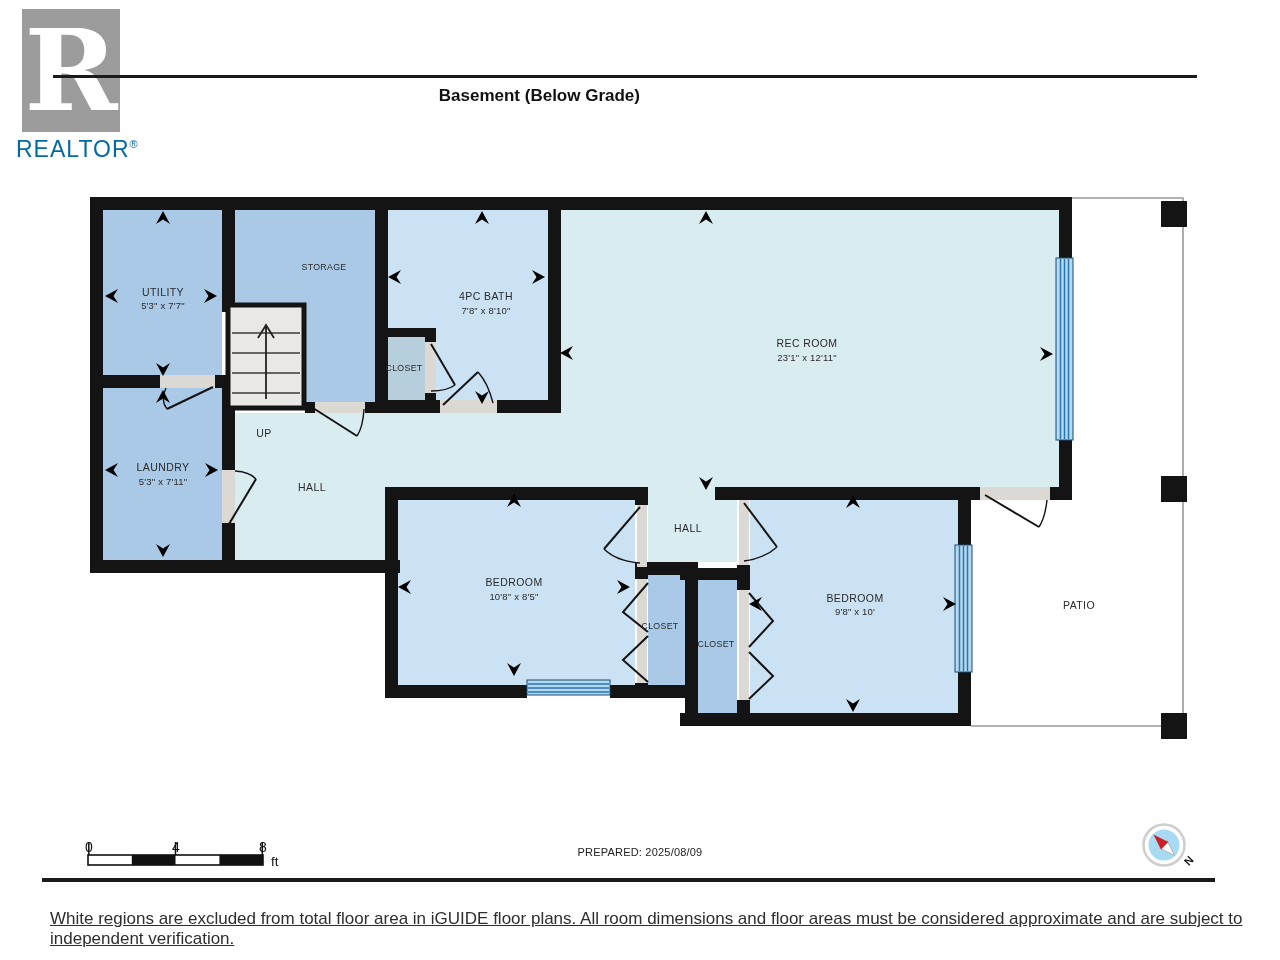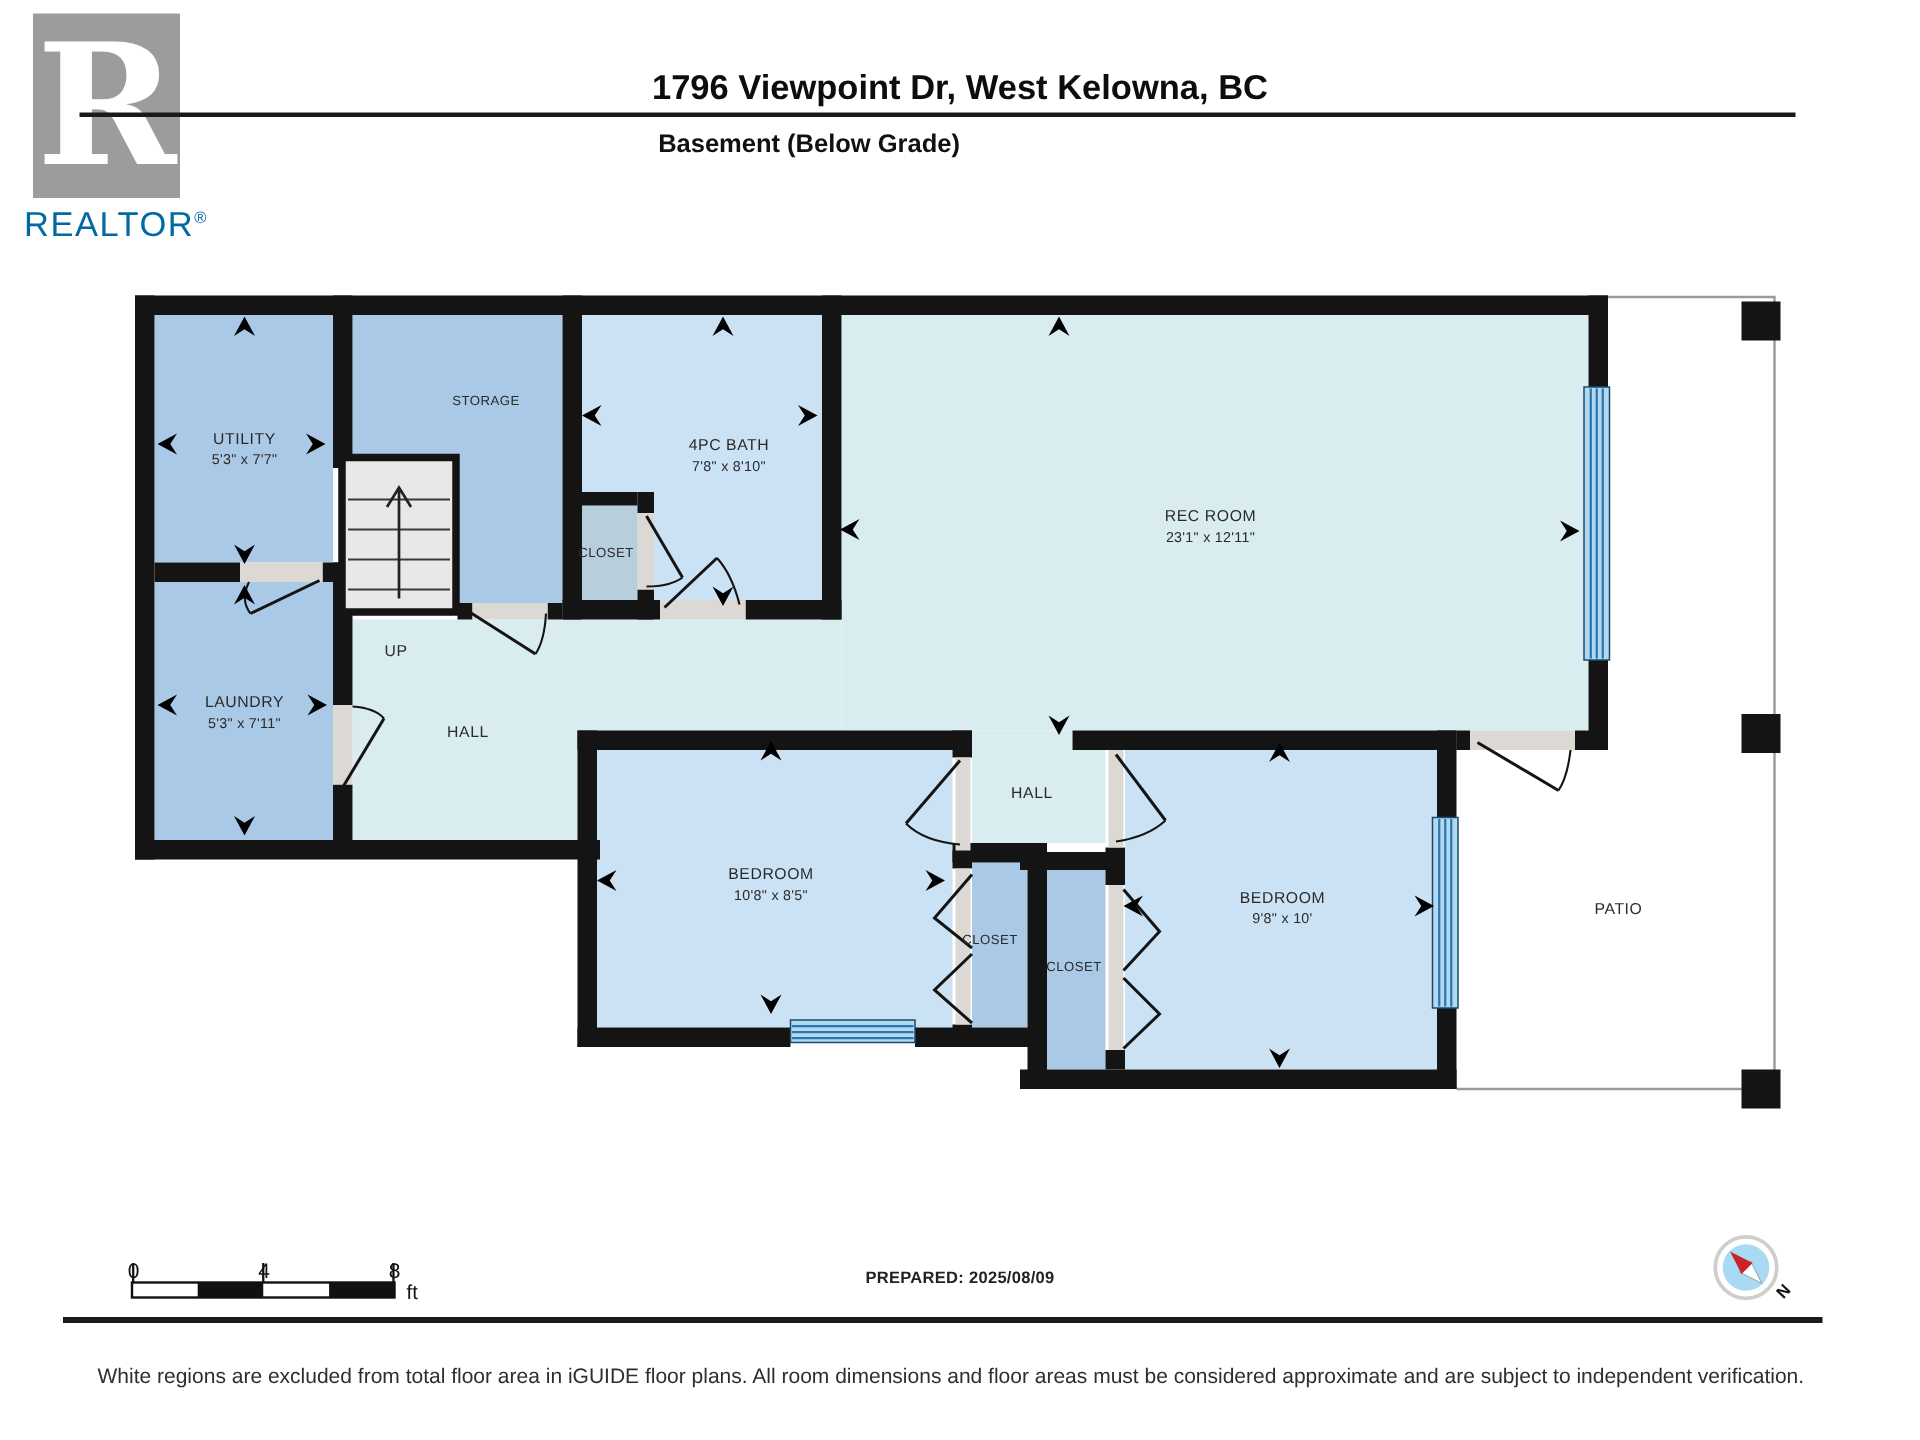--- a/index.html
+++ b/index.html
@@ -32,35 +32,34 @@
   .leaf{stroke:#141414;stroke-width:2;fill:none;}
   .arc{stroke:#141414;stroke-width:1.4;fill:none;}
   .tread{stroke:#3a3a3a;stroke-width:1.4;}
   .winline{stroke:#2d76ad;stroke-width:1.5;}
   .tick-num{font-family:"Liberation Sans",sans-serif;font-size:14px;fill:#111;text-anchor:middle;}
   .unit{font-family:"Liberation Sans",sans-serif;font-size:13.5px;fill:#111;}
   .north{font-family:"Liberation Sans",sans-serif;font-size:11px;font-weight:bold;fill:#111;
          text-anchor:middle;}
   
   .prepared{position:absolute;left:0;top:846px;width:1280px;text-align:center;
-            font-size:11px;font-weight:bold;color:#222;letter-spacing:.2px;}
+            font-size:11px;font-weight:normal;color:#222;letter-spacing:.2px;}
   .footer-rule{position:absolute;left:42px;top:878px;width:1173px;height:4px;background:#1a1a1a;}
-  .disclaimer{position:absolute;left:65px;top:909px;font-size:14px;color:#2e2e2e;}
+  .disclaimer{position:absolute;left:50px;top:909px;font-size:17px;color:#2e2e2e;text-decoration:underline;}
 </style>
 </head>
 <body>
 
 <div class="page">
 
   <div class="logo-block">
     <span>R</span>
   </div>
   <div class="logo-brand"><span>REALTOR</span><sup>®</sup></div>
 
-  <div class="page-title">1796 Viewpoint Dr, West Kelowna, BC</div>
   <div class="title-rule"></div>
 
   <div class="subheader">
     <div class="sub-left">Basement (Below Grade)</div>
   </div>
 
   <svg class="plan-svg" viewBox="0 0 1280 960">
     <defs>
       <path id="dart" d="M0,-6 L7,7 L0,2.5 L-7,7 Z"></path>
     </defs>

